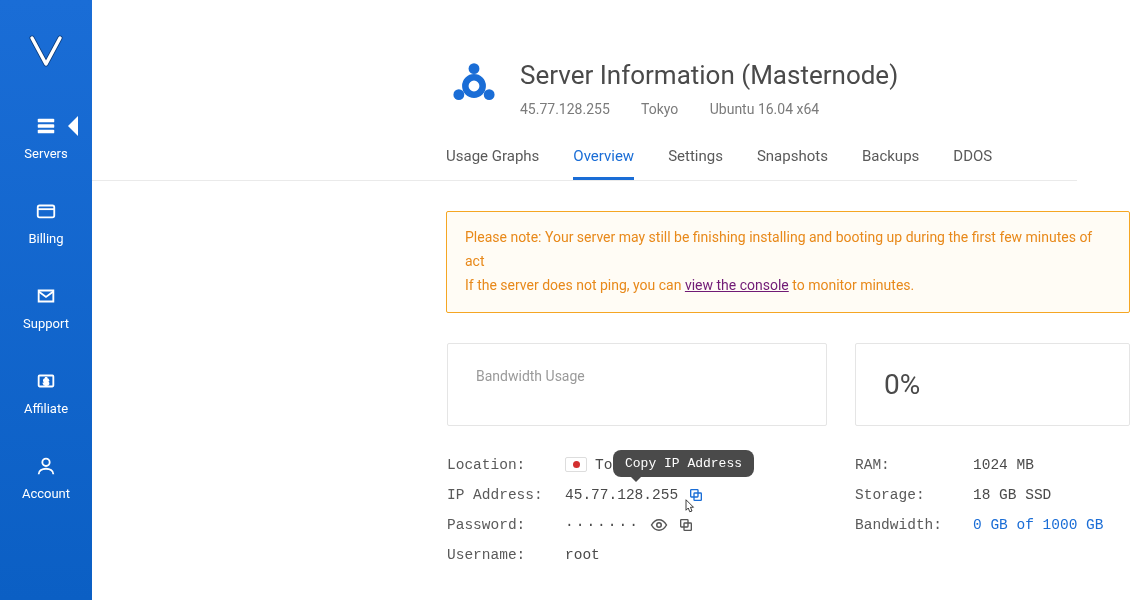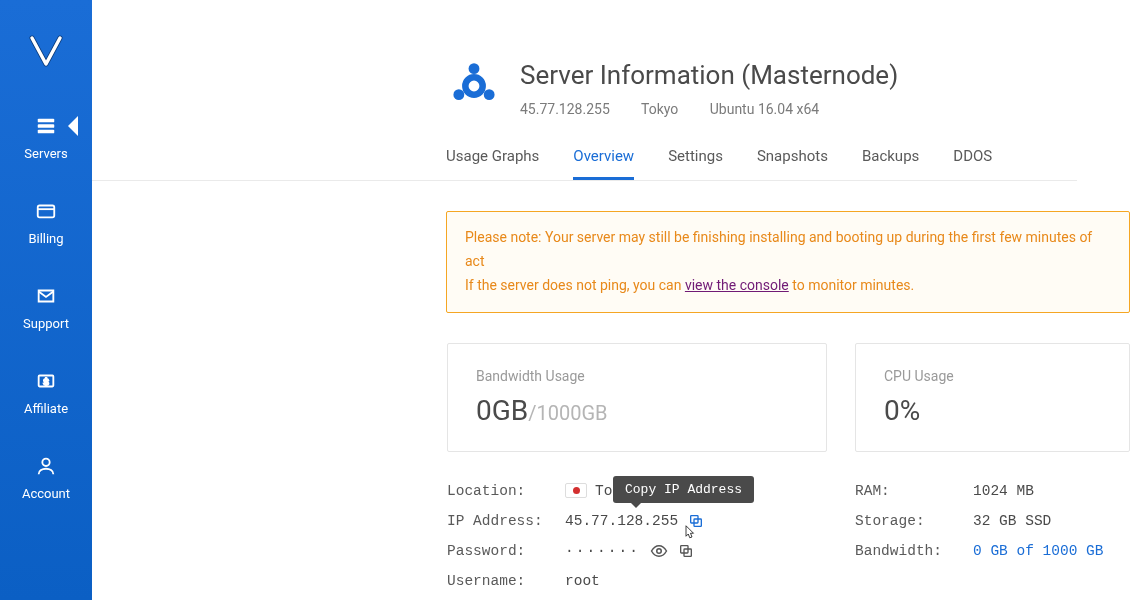--- a/index.html
+++ b/index.html
@@ -32,21 +32,21 @@
 .detail-col { }
 .detail-col.left { width: 380px; }
 .detail-col.right { flex: 1; }
 .detail-row { display: flex; align-items: center; height: 30px; font-size: 14.5px; color: #4a4a4a; }
 .detail-label { width: 118px; color: #5a5a5a; }
 .detail-value { display: flex; align-items: center; }
 .flag { width: 22px; height: 15px; background: #fff; border: 1px solid #ddd; border-radius: 2px; margin-right: 8px; display: inline-flex; align-items: center; justify-content: center; }
 .flag-dot { width: 7px; height: 7px; border-radius: 50%; background: #d32f2f; }
 .link { color: #1a6dd6; }
 .action-icon { margin-left: 10px; color: #7a7a7a; cursor: pointer; display: inline-flex; }
-.tooltip { position: absolute; background: #4a4a4a; color: #fff; font-size: 13px; padding: 6px 12px; border-radius: 3px; white-space: nowrap; z-index: 10; }
+.tooltip { position: absolute; background: #4a4a4a; color: #fff; font-size: 13px; padding: 6px 12px; border-radius: 8px; white-space: nowrap; z-index: 10; }
 .tooltip::after { content: ""; position: absolute; left: 18px; bottom: -5px; border: 5px solid transparent; border-top-color: #4a4a4a; border-bottom: none; }
 .ip-row { position: relative; }
 .cursor { position: absolute; left: 233px; top: 18px; pointer-events: none; }
 .tabs-bar { margin-top: 18px; border-bottom: 1px solid #eaeaea; }
 .tabs-bar { margin-left: -345px; padding-left: 345px; width: calc(100% + 345px); }
 </style>
 </head>
 <body>
 
 <div class="sidebar">
@@ -138,26 +138,22 @@
 
     <div class="content">
       <div class="notice">
         <span>Please note: Your server may still be finishing installing and booting up during the first few minutes of act</span><br>
         <span>If the server does not ping, you can </span><a href="#">view the console</a><span> to monitor minutes.</span>
       </div>
 
       <div class="cards">
         <div class="card left">
           <div class="card-label">Bandwidth Usage</div>
-          <div class="card-value">
-            <span>0GB</span><span class="muted">/1000GB</span>
-          </div>
         </div>
         <div class="card right">
-          <div class="card-label">CPU Usage</div>
           <div class="card-value">0%</div>
         </div>
       </div>
 
       <div class="details">
         <div class="detail-col left">
           <div class="detail-row">
             <div class="detail-label">Location:</div>
             <div class="detail-value">
               <span class="flag">
@@ -205,21 +201,21 @@
             <div class="detail-value">root</div>
           </div>
         </div>
         <div class="detail-col right">
           <div class="detail-row">
             <div class="detail-label">RAM:</div>
             <div class="detail-value">1024 MB</div>
           </div>
           <div class="detail-row">
             <div class="detail-label">Storage:</div>
-            <div class="detail-value">32 GB SSD</div>
+            <div class="detail-value">18 GB SSD</div>
           </div>
           <div class="detail-row">
             <div class="detail-label">Bandwidth:</div>
             <div class="detail-value link">0 GB of 1000 GB</div>
           </div>
         </div>
       </div>
     </div>
   </div>
 </div>

